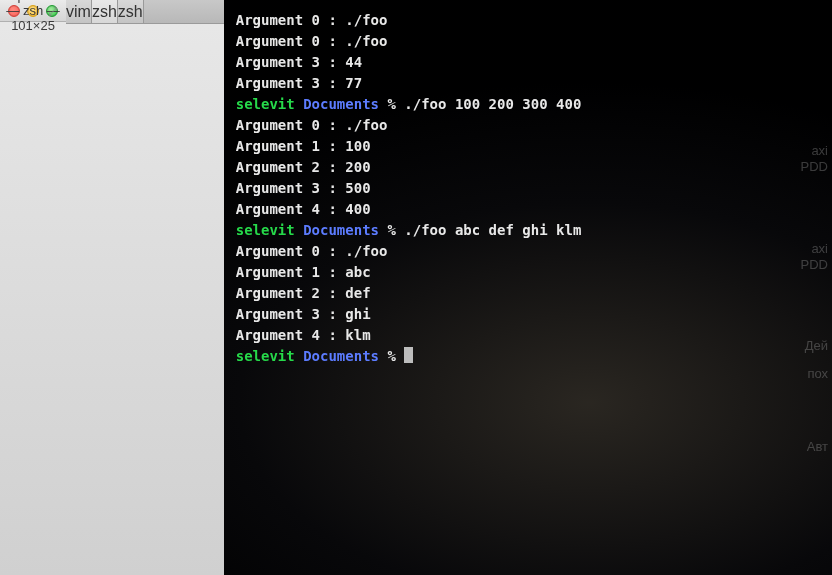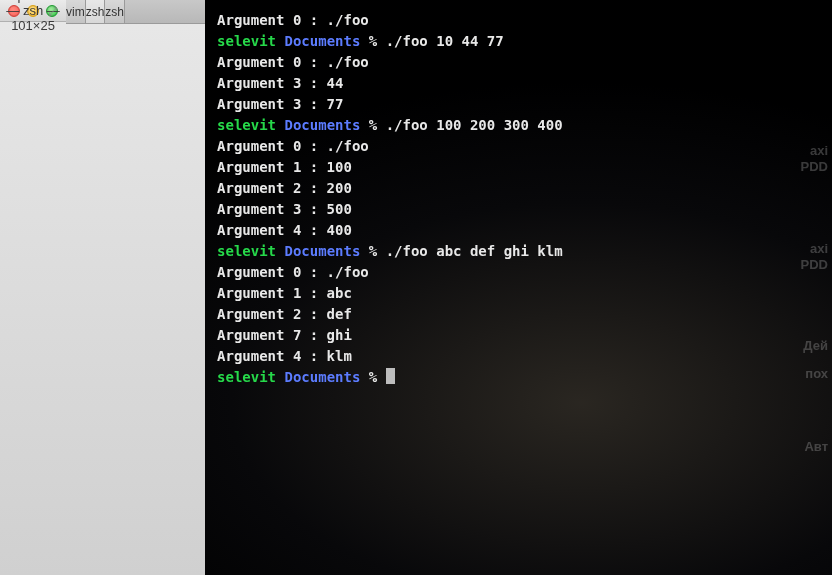--- a/index.html
+++ b/index.html
@@ -59,21 +59,21 @@
 .tabbar {
   height: 24px;
   background: linear-gradient(#c8c8c8, #b8b8b8);
   border-bottom: 1px solid #9a9a9a;
   display: flex;
 }
 .tab {
   flex: 1;
   display: flex;
   align-items: center;
-  font-size: 12px;
+  font-size: 16px;
   color: #333;
   border-right: 1px solid #9a9a9a;
   background: linear-gradient(#d8d8d8, #c4c4c4);
   cursor: pointer;
 }
 .tab.active {
   background: linear-gradient(#e8e8e8, #d8d8d8);
 }
 .tab:last-child { border-right: none; }
 .tabspacer { width: 80px; background: linear-gradient(#c8c8c8,#b8b8b8);}
@@ -102,21 +102,21 @@
   width: 9px; height: 16px;
   background: #bdbdbd;
   vertical-align: -2px;
 }
 .bgtext {
   position:absolute;
   right:0;
   color: rgba(200,200,200,0.28);
   font-family: Arial, sans-serif;
   font-size: 13px;
-  font-weight: bold;
+  font-weight: normal;
   text-align: center;
   padding-right: 4px;
   pointer-events:none;
 }
 </style>
 </head>
 <body>
 
 <div class="window">
 
@@ -145,32 +145,31 @@
 
   <div class="terminal" id="terminal">
       <div class="bgtext" style="top: 140px;">axi</div>
       <div class="bgtext" style="top: 156px;">PDD</div>
       <div class="bgtext" style="top: 238px;">axi</div>
       <div class="bgtext" style="top: 254px;">PDD</div>
       <div class="bgtext" style="top: 335px;">Дей</div>
       <div class="bgtext" style="top: 363px;">пох</div>
       <div class="bgtext" style="top: 436px;">Авт</div>
       <div class="line"><span class="out">Argument 0 : ./foo</span></div>
-      <div class="line"><span class="user">selevit</span> <span class="dir">Documents</span> <span class="sym">% </span><span class="cmd">./foo 10 44 77</span></div>
       <div class="line"><span class="out">Argument 0 : ./foo</span></div>
       <div class="line"><span class="out">Argument 3 : 44</span></div>
       <div class="line"><span class="out">Argument 3 : 77</span></div>
       <div class="line"><span class="user">selevit</span> <span class="dir">Documents</span> <span class="sym">% </span><span class="cmd">./foo 100 200 300 400</span></div>
       <div class="line"><span class="out">Argument 0 : ./foo</span></div>
       <div class="line"><span class="out">Argument 1 : 100</span></div>
       <div class="line"><span class="out">Argument 2 : 200</span></div>
       <div class="line"><span class="out">Argument 3 : 500</span></div>
       <div class="line"><span class="out">Argument 4 : 400</span></div>
       <div class="line"><span class="user">selevit</span> <span class="dir">Documents</span> <span class="sym">% </span><span class="cmd">./foo abc def ghi klm</span></div>
       <div class="line"><span class="out">Argument 0 : ./foo</span></div>
       <div class="line"><span class="out">Argument 1 : abc</span></div>
       <div class="line"><span class="out">Argument 2 : def</span></div>
-      <div class="line"><span class="out">Argument 7 : ghi</span></div>
+      <div class="line"><span class="out">Argument 3 : ghi</span></div>
       <div class="line"><span class="out">Argument 4 : klm</span></div>
       <div class="line"><span class="user">selevit</span> <span class="dir">Documents</span> <span class="sym">% </span><span class="cmd"></span><span class="cursor"></span></div>
     </div>
 
 </div>
 
 </body></html>

